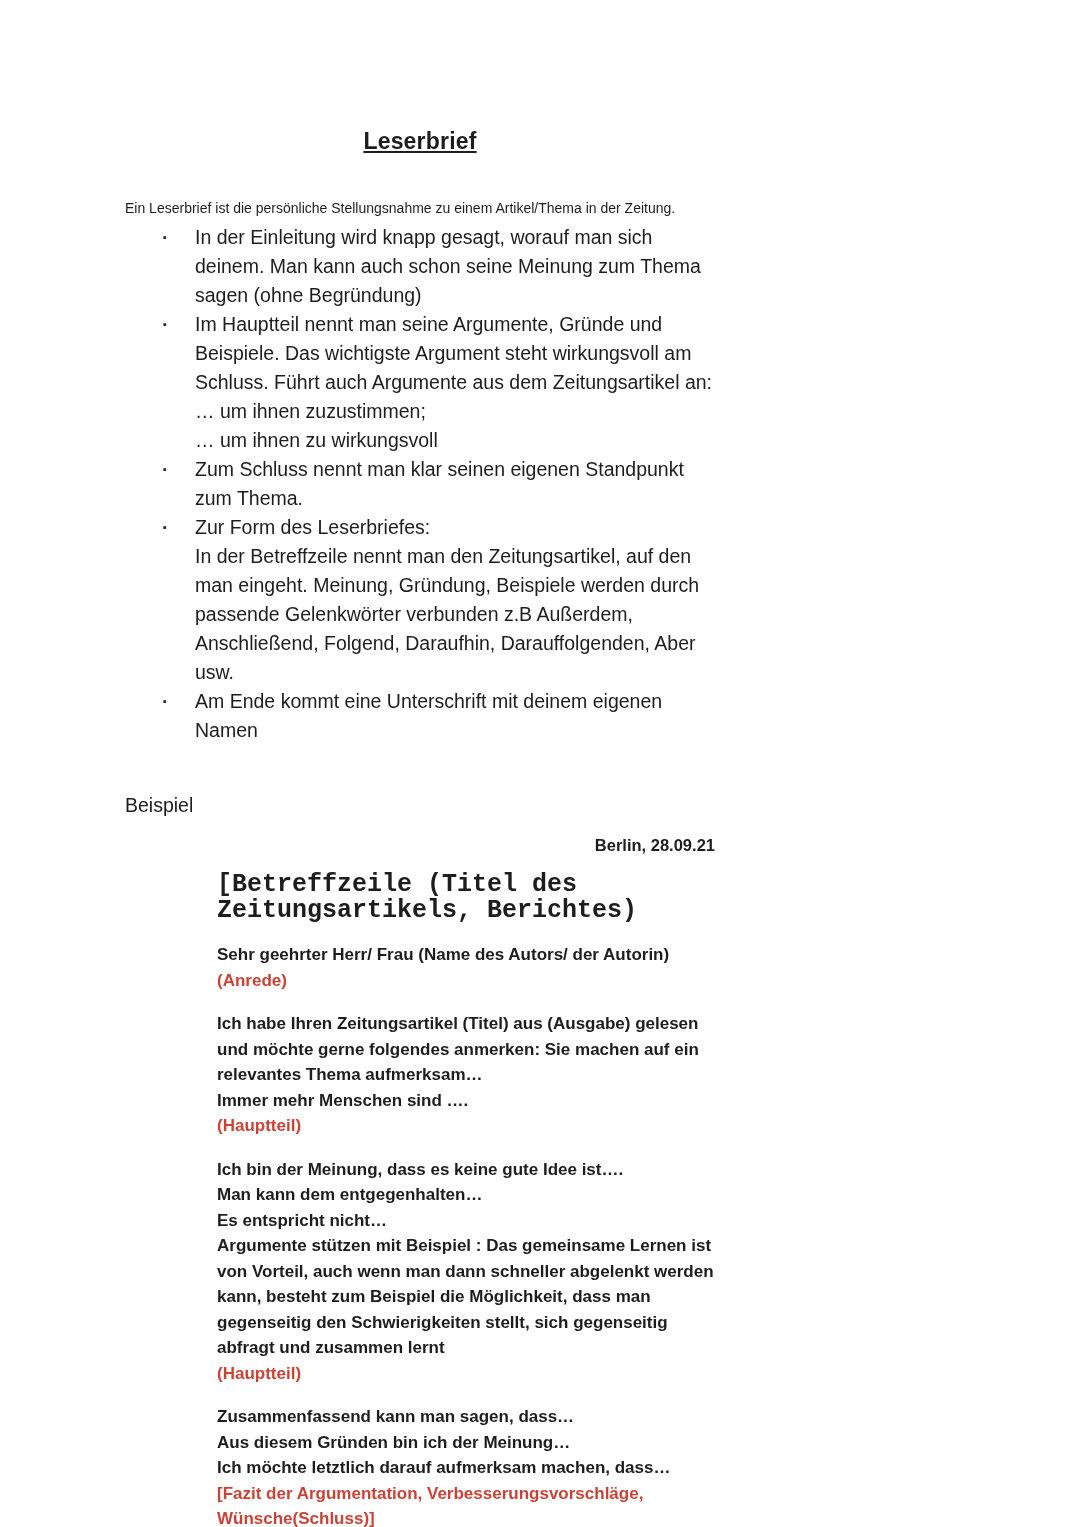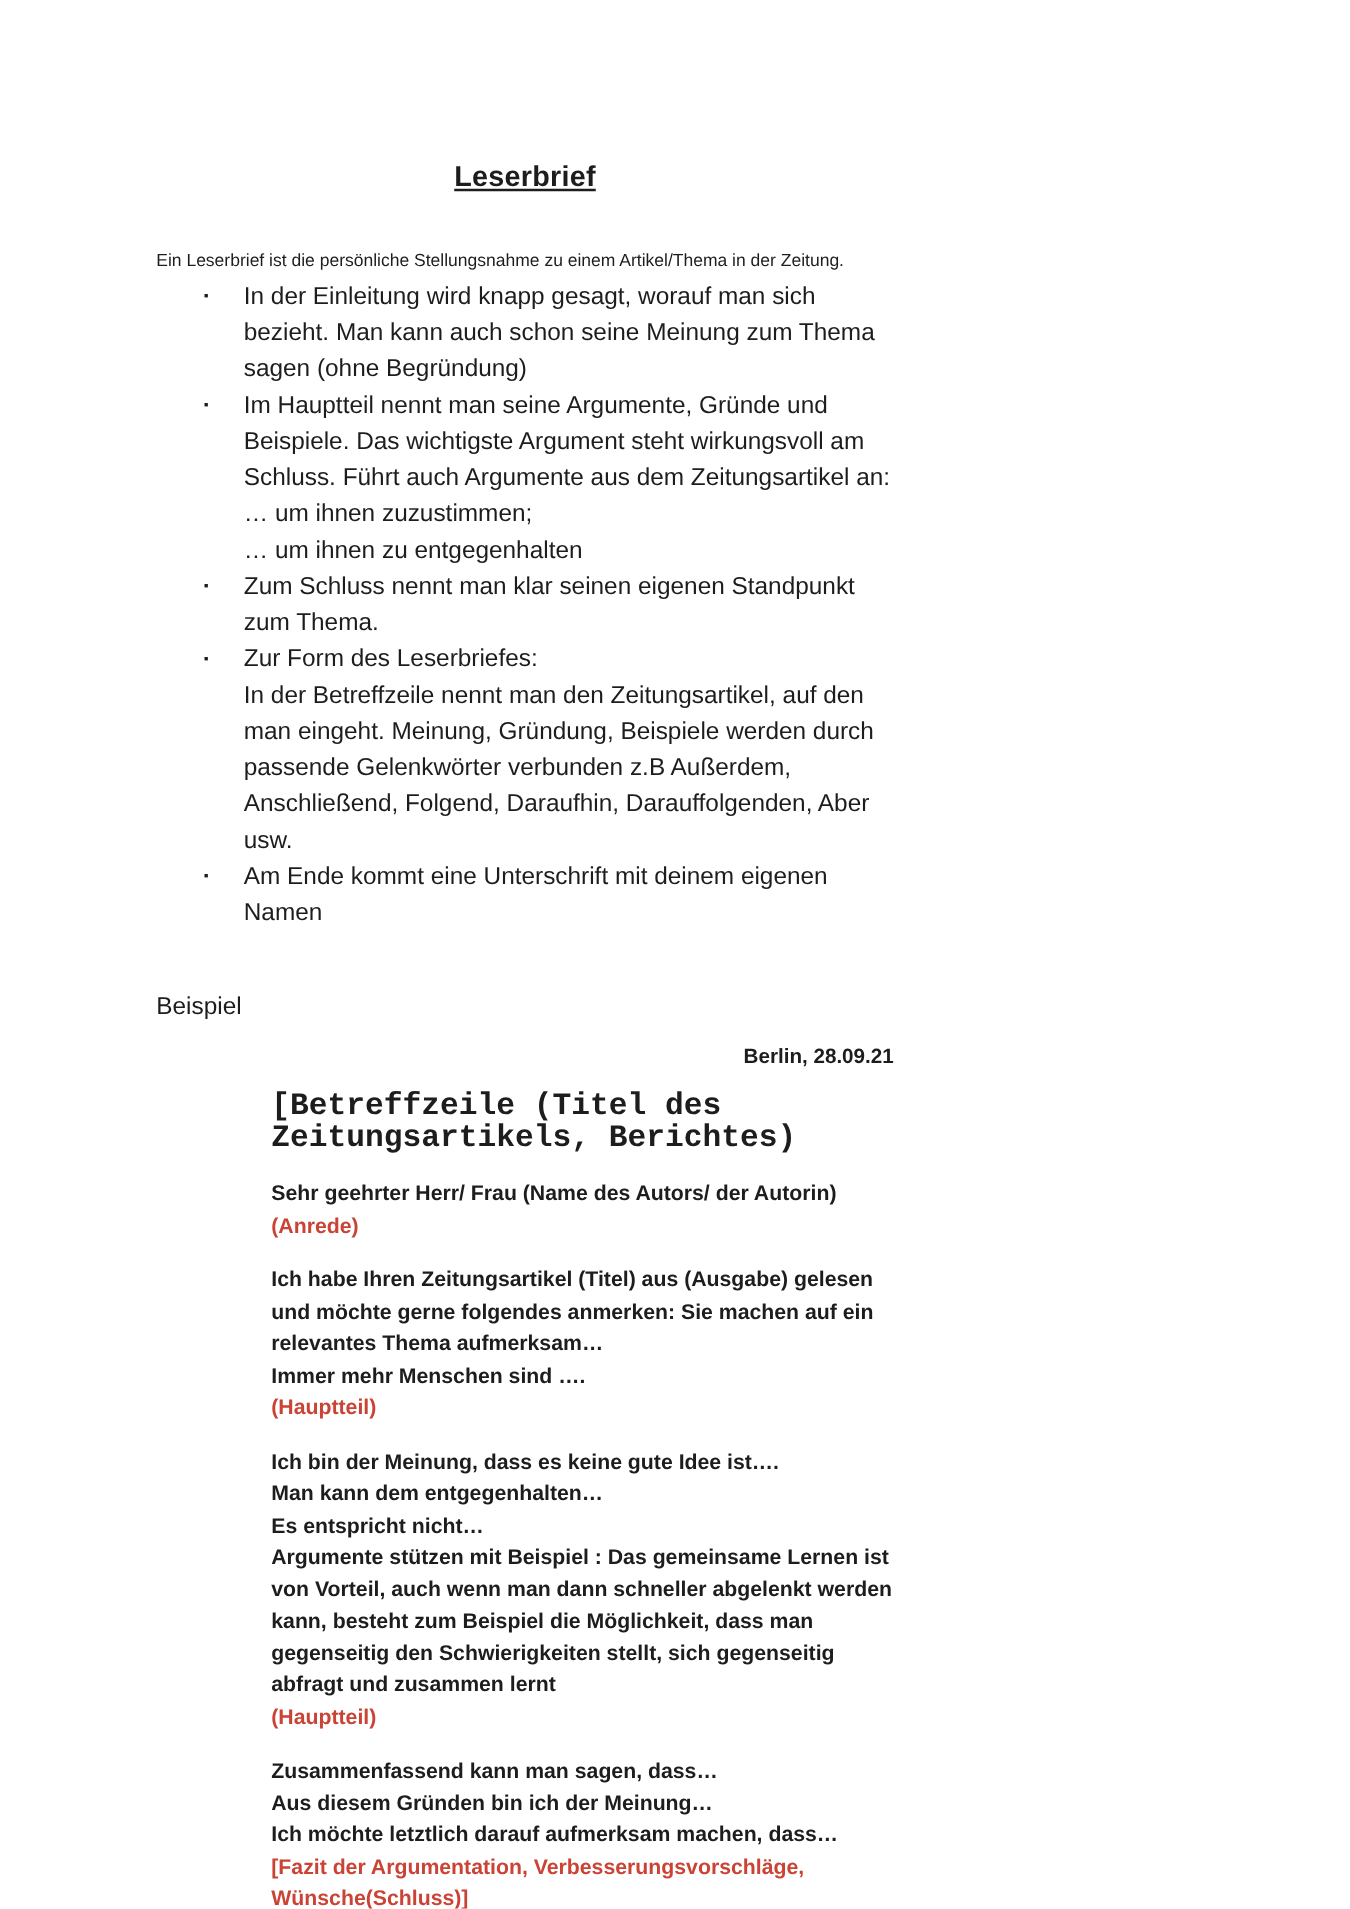--- a/index.html
+++ b/index.html
@@ -41,29 +41,29 @@
 </head>
 <body>
 
 <div class="page" style="--red: #cb4335; --ink: #1d1d1d;">
   <h1 class="title">Leserbrief</h1>
   <p class="intro">Ein Leserbrief ist die persönliche Stellungsnahme zu einem Artikel/Thema in der Zeitung.</p>
   <div class="bullets" id="bullets">
       <div class="bullet-item">
         <span class="bullet-marker">▪</span>
         <div class="bullet-content">
-          <div class="bullet-line">In der Einleitung wird knapp gesagt, worauf man sich bezieht. Man kann auch schon seine Meinung zum Thema sagen (ohne Begründung)</div>
+          <div class="bullet-line">In der Einleitung wird knapp gesagt, worauf man sich deinem. Man kann auch schon seine Meinung zum Thema sagen (ohne Begründung)</div>
         </div>
       </div>
       <div class="bullet-item">
         <span class="bullet-marker">▪</span>
         <div class="bullet-content">
           <div class="bullet-line">Im Hauptteil nennt man seine Argumente, Gründe und Beispiele. Das wichtigste Argument steht wirkungsvoll am Schluss. Führt auch Argumente aus dem Zeitungsartikel an:</div>
           <div class="bullet-line">… um ihnen zuzustimmen;</div>
-          <div class="bullet-line">… um ihnen zu entgegenhalten</div>
+          <div class="bullet-line">… um ihnen zu wirkungsvoll</div>
         </div>
       </div>
       <div class="bullet-item">
         <span class="bullet-marker">▪</span>
         <div class="bullet-content">
           <div class="bullet-line">Zum Schluss nennt man klar seinen eigenen Standpunkt zum Thema.</div>
         </div>
       </div>
       <div class="bullet-item">
         <span class="bullet-marker">▪</span>

